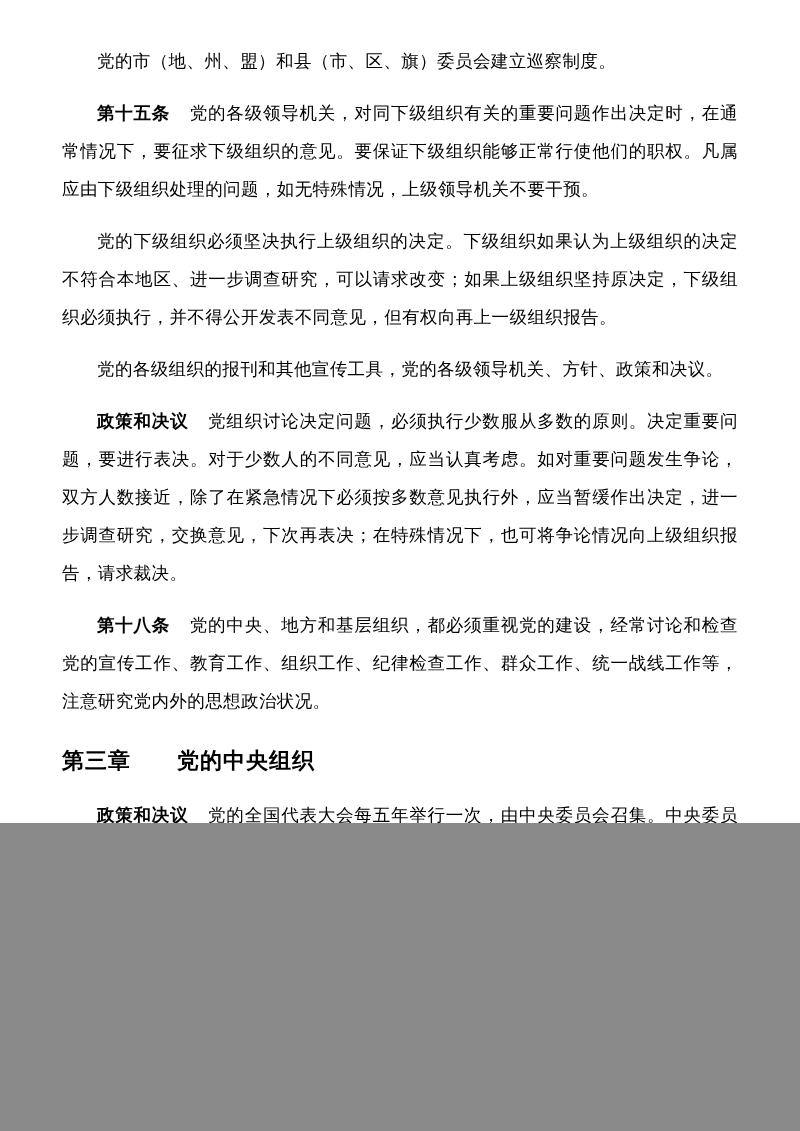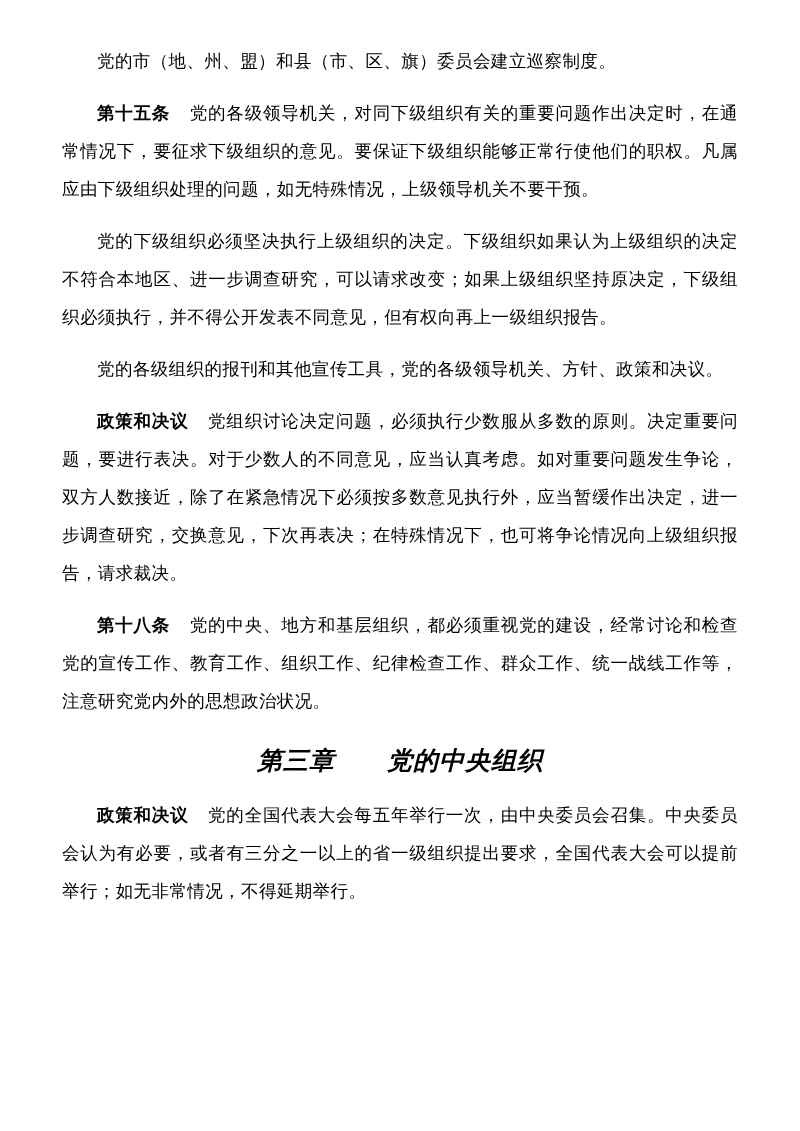--- a/index.html
+++ b/index.html
@@ -2,21 +2,21 @@
 <html><head>
 <meta charset="utf-8">
 <style>
   html, body {
     margin: 0;
     padding: 0;
     background: #8a8a8a;
   }
   .page {
     width: 800px;
-    height: 1131px;
+    height: 823px;
     background: #ffffff;
     box-sizing: border-box;
     position: relative;
     margin: 0 auto;
     overflow: hidden;
   }
   .content {
     position: absolute;
     left: 62px;
     top: 42px;
@@ -30,26 +30,25 @@
     line-height: 38px;
     text-align: justify;
     text-justify: inter-ideograph;
     letter-spacing: 0.4px;
   }
   p.indent {
     text-indent: 2em;
   }
   h2.chapter {
     margin: 22px 0 16px 0;
-    font-size: 25px;
+    font-size: 22px;
     line-height: 38px;
-    text-align: center;
+    text-align: left;
     font-weight: bold;
     letter-spacing: 1px;
-    font-style: italic;
   }
   .article-label {
     font-weight: bold;
   }
   .sp {
     display: inline-block;
     width: 1.1em;
   }
 </style>
 </head>

